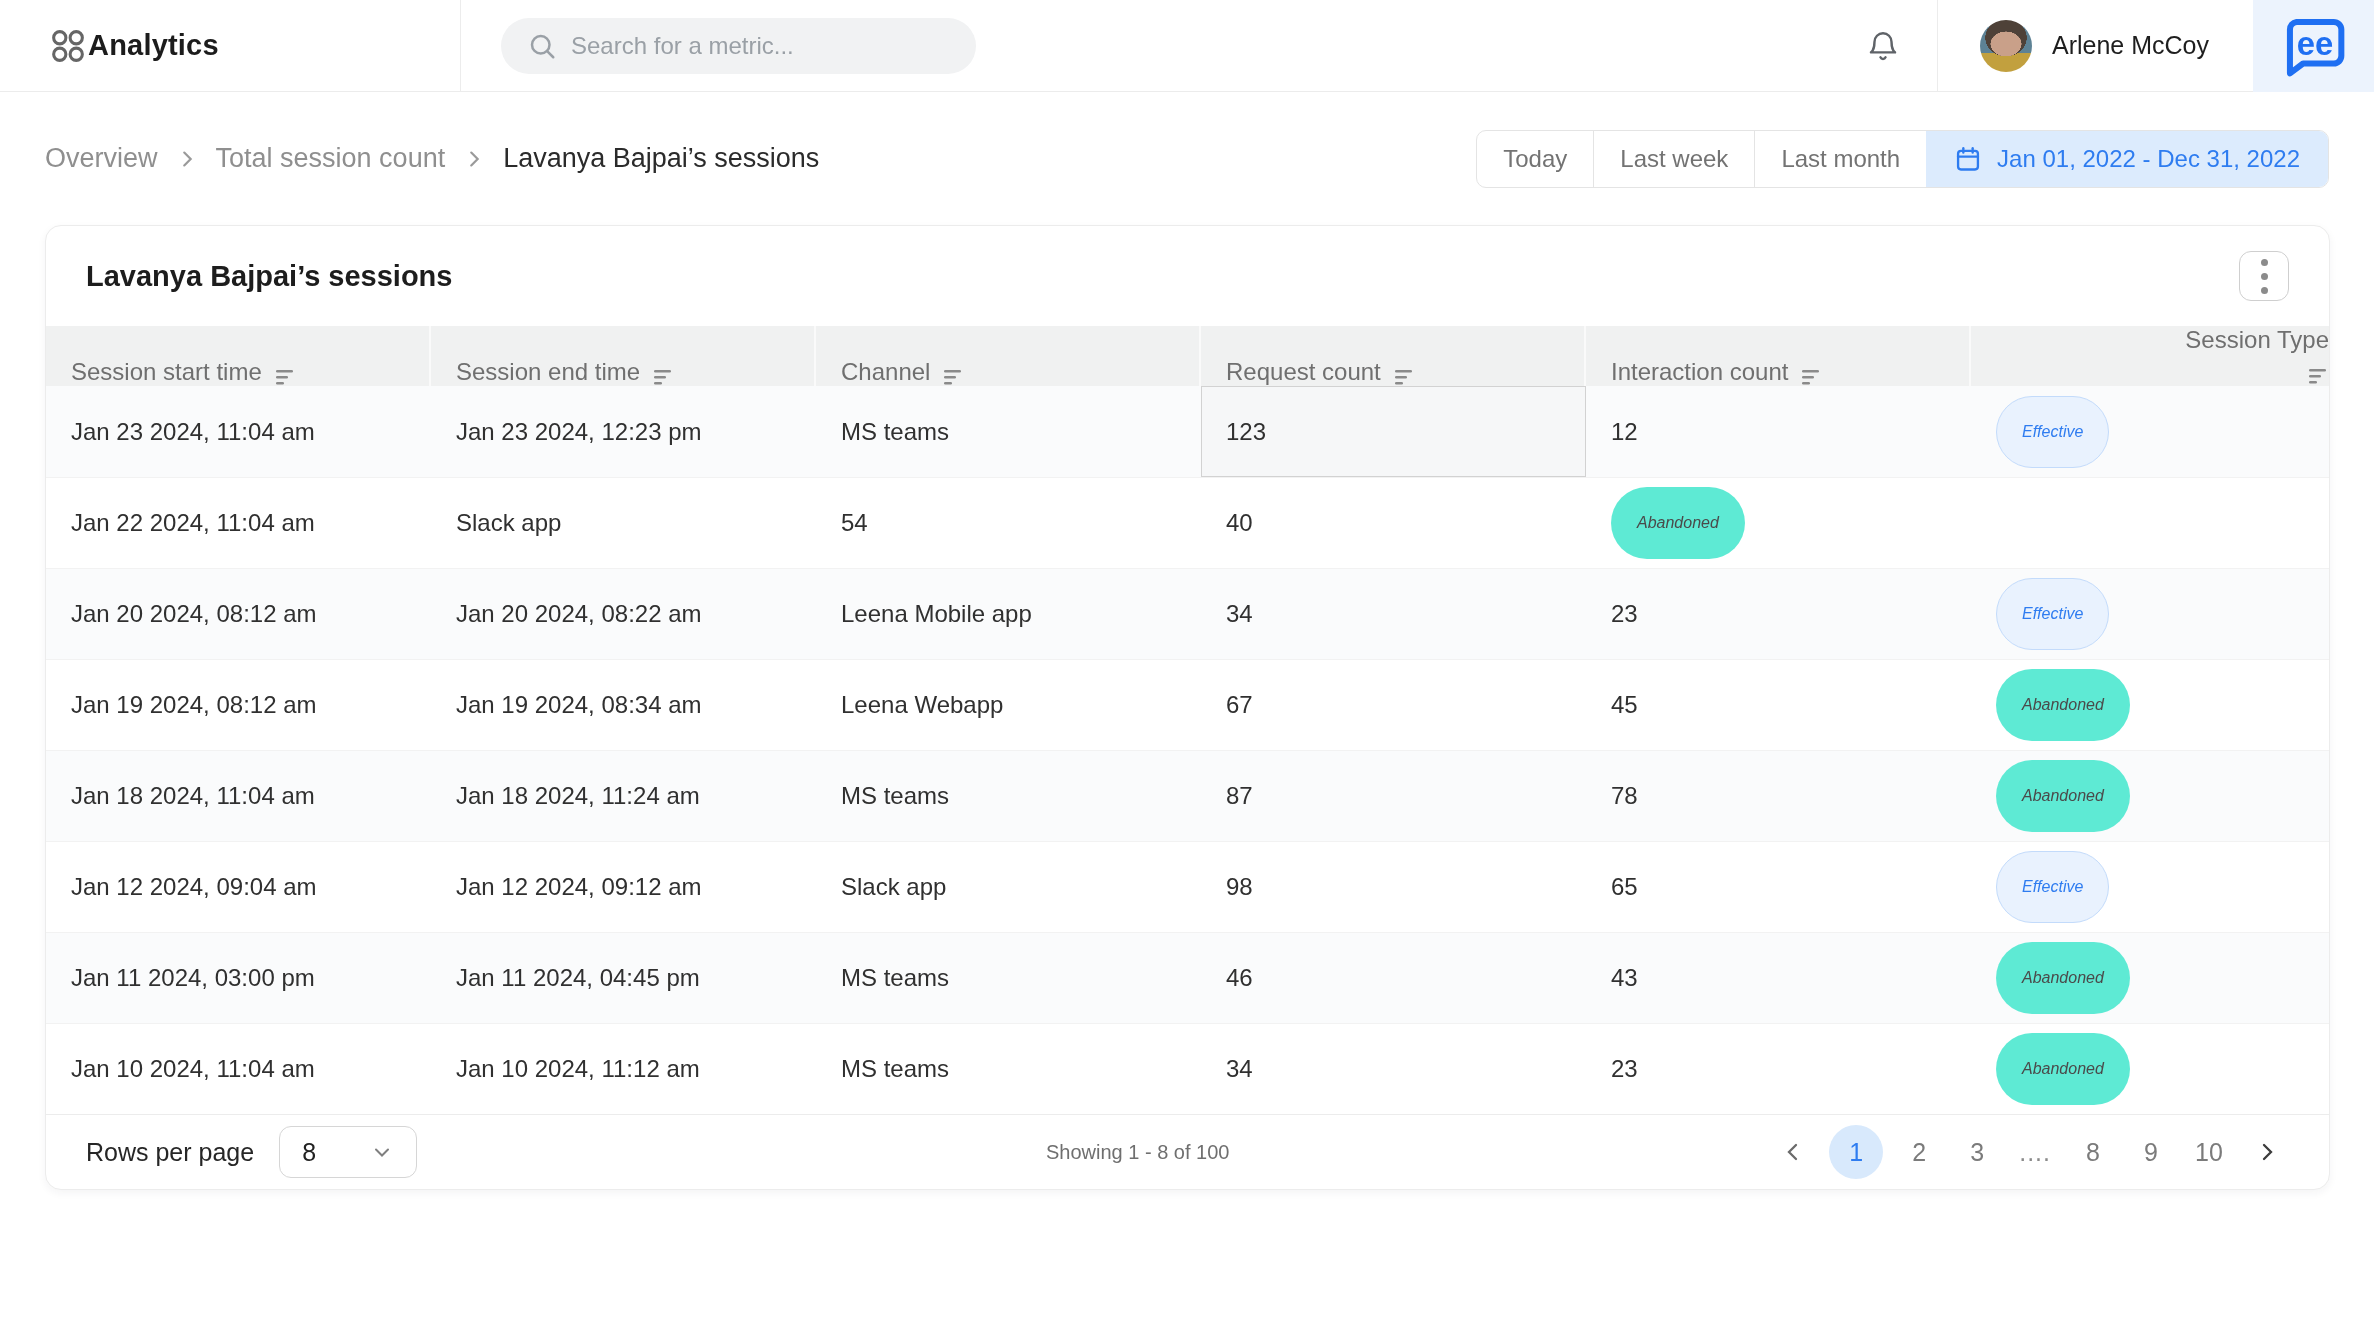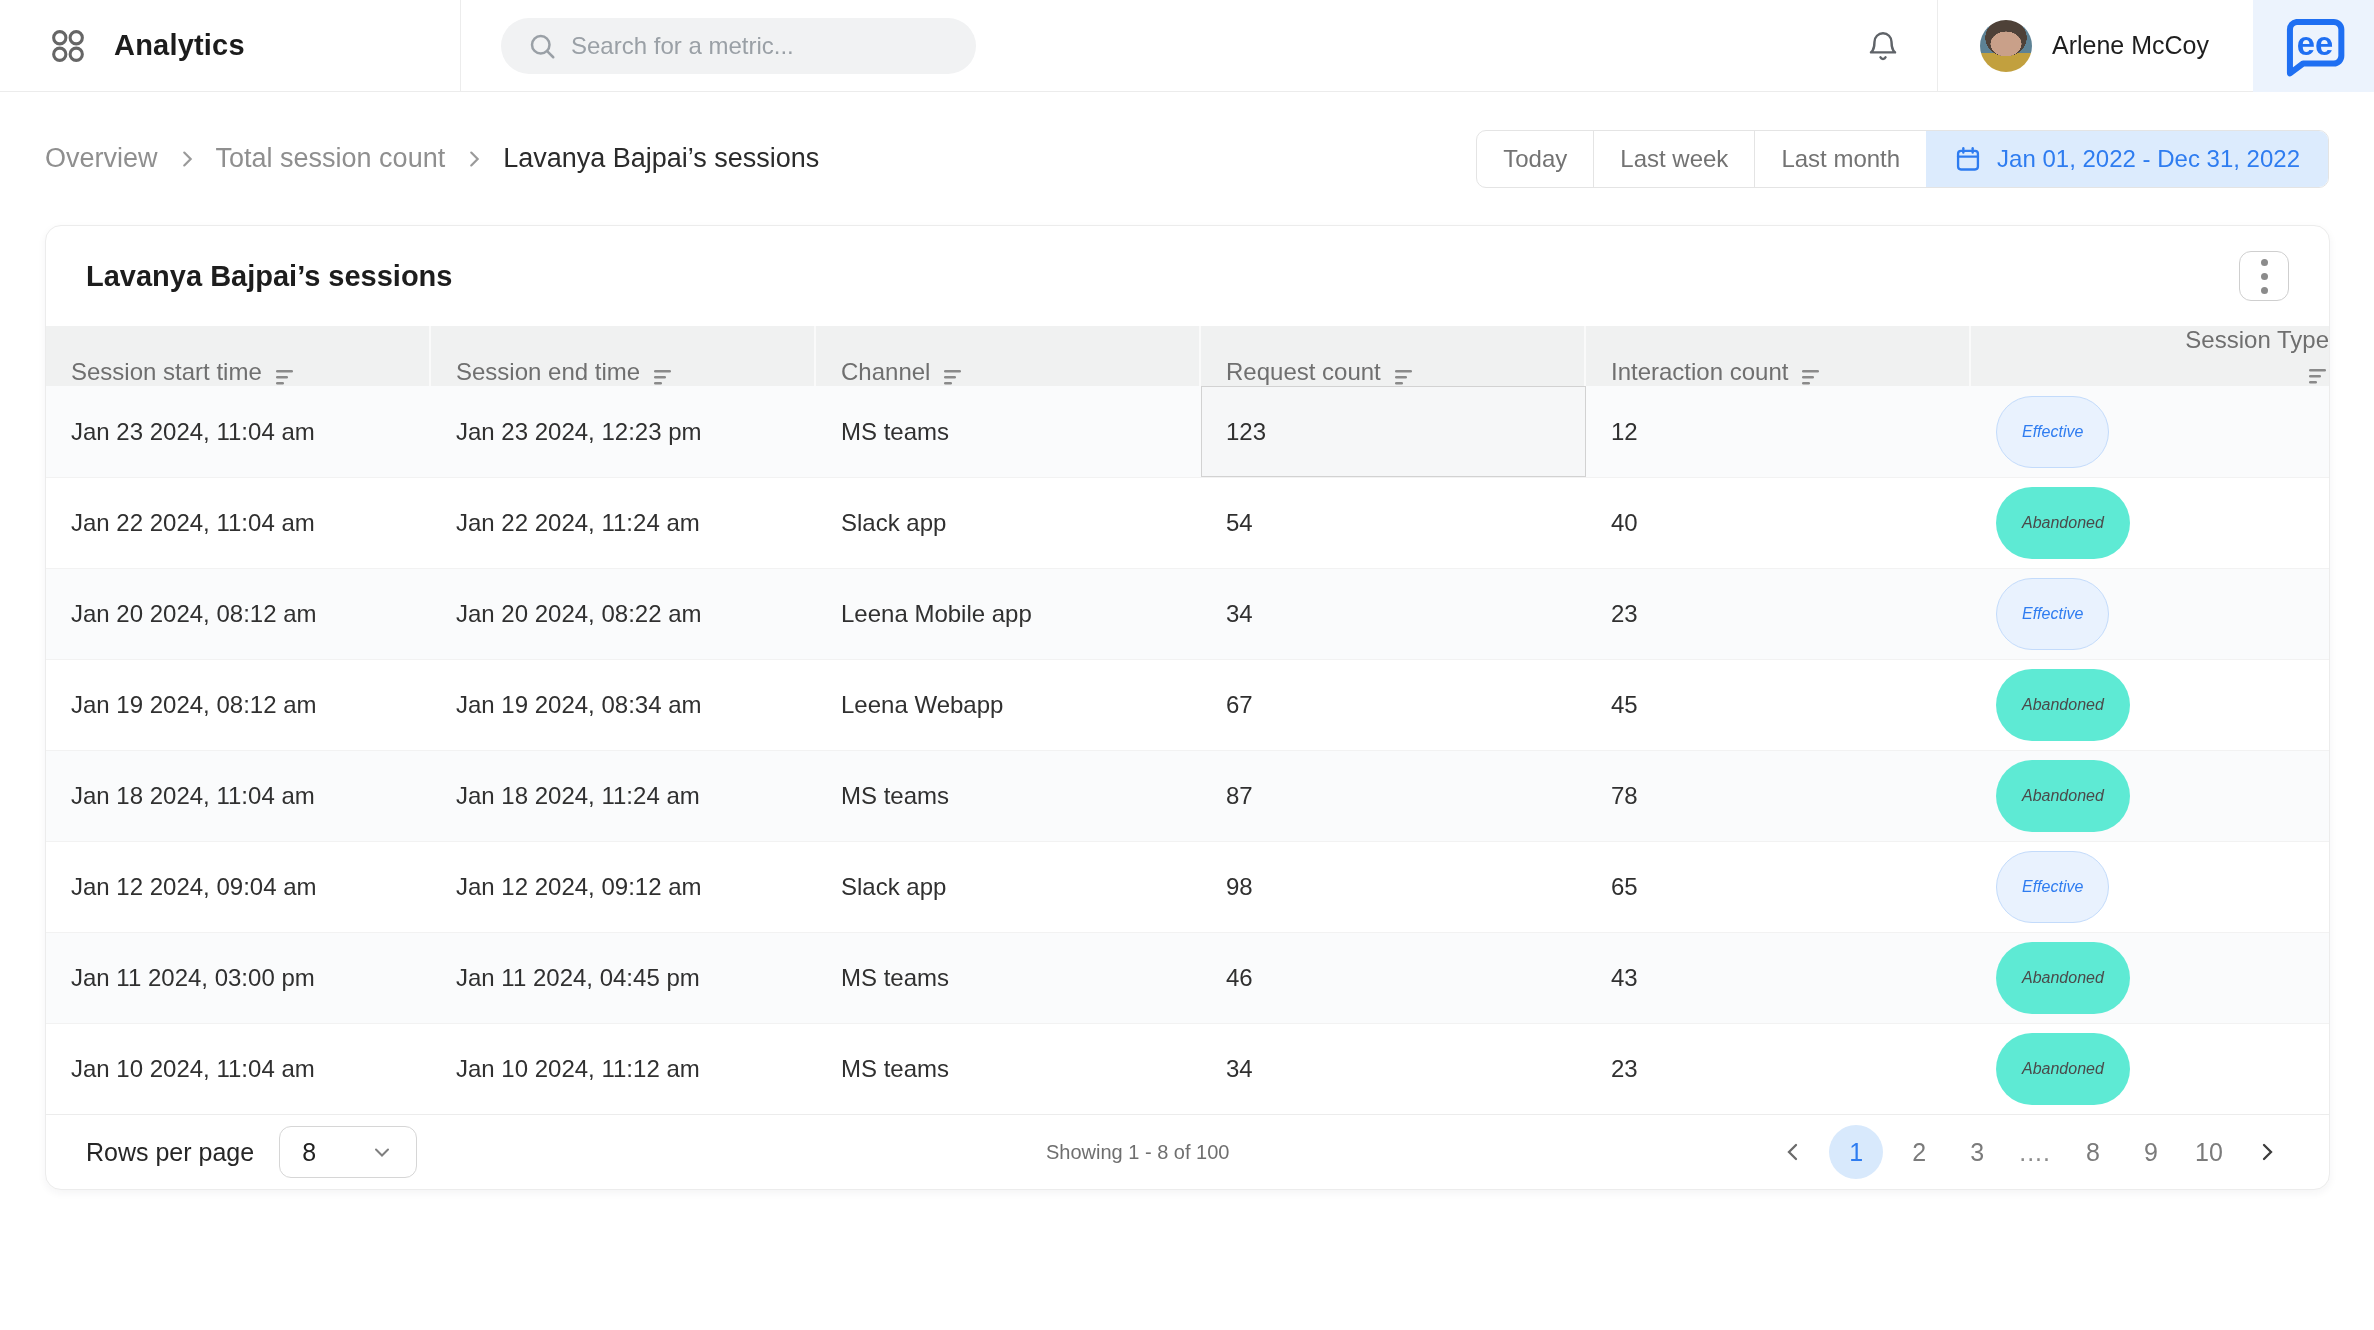--- a/index.html
+++ b/index.html
@@ -1,21 +1,21 @@
 <!DOCTYPE html>
 <html><head>
 <meta charset="utf-8">
 <style>
   * { margin:0; padding:0; box-sizing:border-box; }
   html,body { width:2374px; height:1330px; background:#ffffff;
               font-family:"Liberation Sans", sans-serif; color:#2f2f2f; }
 
   
   .topbar { height:92px; display:flex; align-items:center; border-bottom:1px solid #ececec; background:#fff; }
-  .brand { width:460px; display:flex; align-items:center; gap:26px; padding-left:48px; flex:none; }
+  .brand { width:460px; display:flex; align-items:center; padding-left:48px; flex:none; }
   .brand-title { font-size:29px; font-weight:700; color:#1c1c1c; letter-spacing:.2px; }
   .v-divider { width:1px; align-self:stretch; background:#ececec; flex:none; }
   .search { margin-left:40px; width:475px; height:56px; background:#f1f2f3; border-radius:28px;
             display:flex; align-items:center; gap:14px; padding:0 26px; flex:none; }
   .search input { border:none; outline:none; background:transparent; font-size:24px; color:#444;
                   font-family:"Liberation Sans", sans-serif; width:100%; }
   .search input::placeholder { color:#9aa0a6; }
   .topbar-right { margin-left:auto; display:flex; align-items:center; height:100%; }
   .bell-btn { width:60px; display:flex; justify-content:center; margin-right:24px; cursor:pointer; }
   .profile { display:flex; align-items:center; gap:20px; padding:0 44px 0 42px; cursor:pointer; }
@@ -246,21 +246,20 @@
       <div class="td">MS teams</div>
       <div class="td focused">123</div>
       <div class="td">12</div>
       <div class="td">
         <span class="badge" data-badge="Effective">Effective</span>
       </div>
     </div>
 
     <div class="grid-cols trow">
       <div class="td">Jan 22 2024, 11:04 am</div>
-      <div class="td">Jan 22 2024, 11:24 am</div>
       <div class="td">Slack app</div>
       <div class="td">54</div>
       <div class="td">40</div>
       <div class="td">
         <span class="badge" data-badge="Abandoned">Abandoned</span>
       </div>
     </div>
 
     <div class="grid-cols trow">
       <div class="td">Jan 20 2024, 08:12 am</div>

